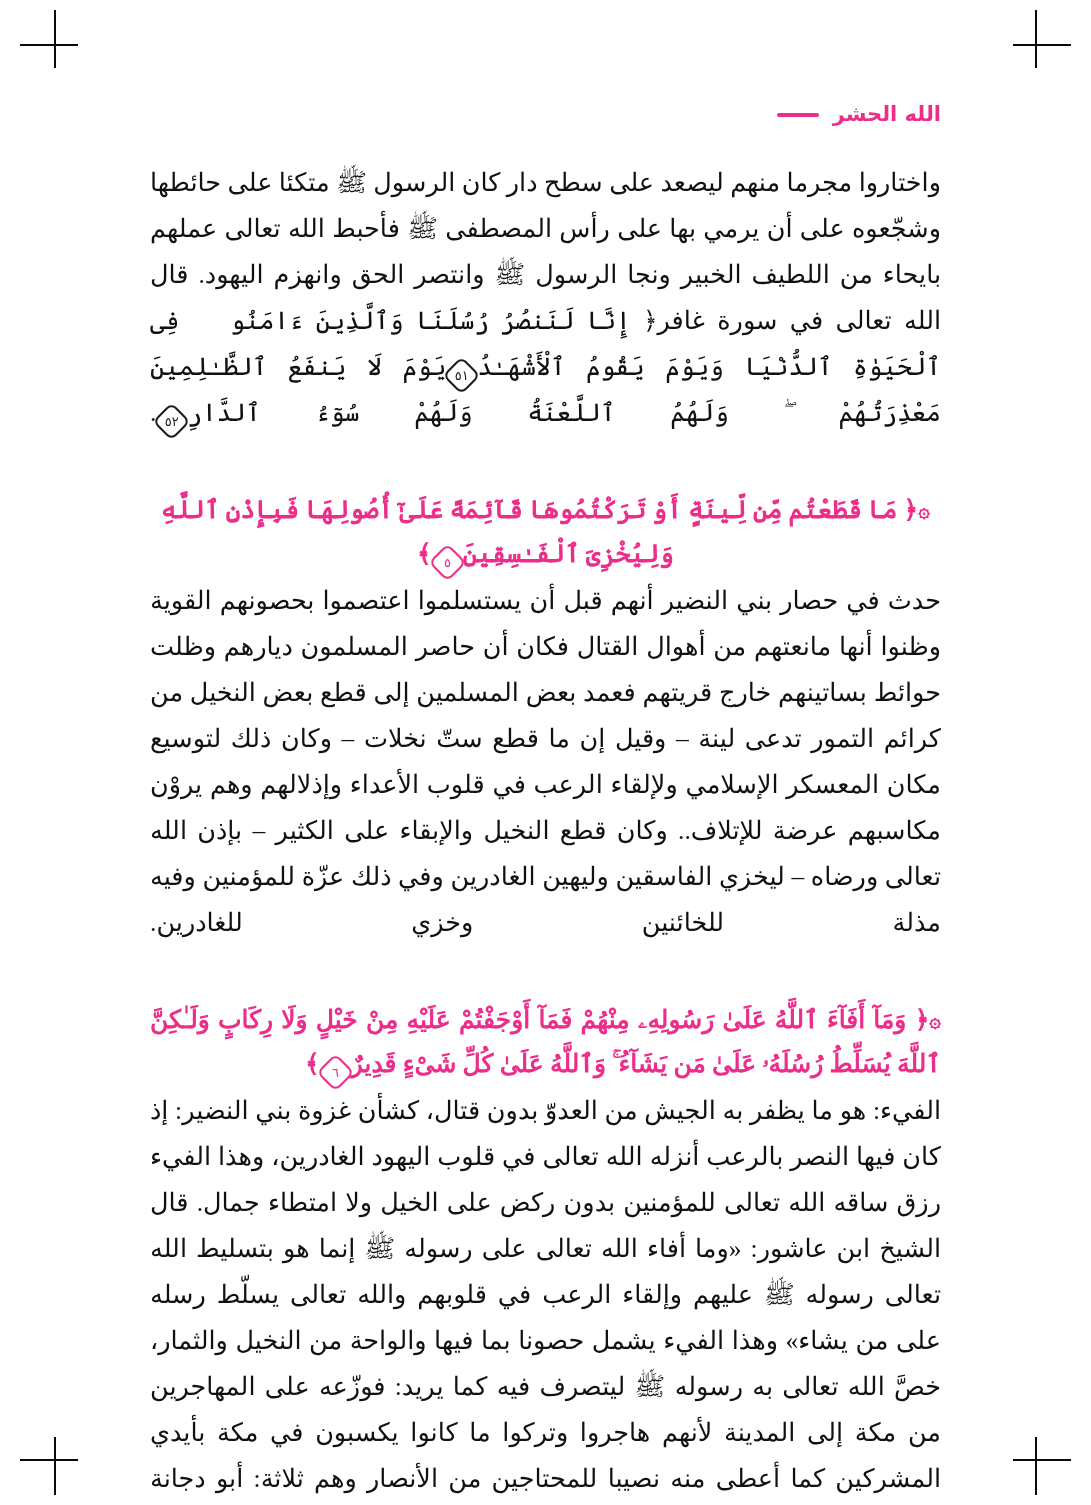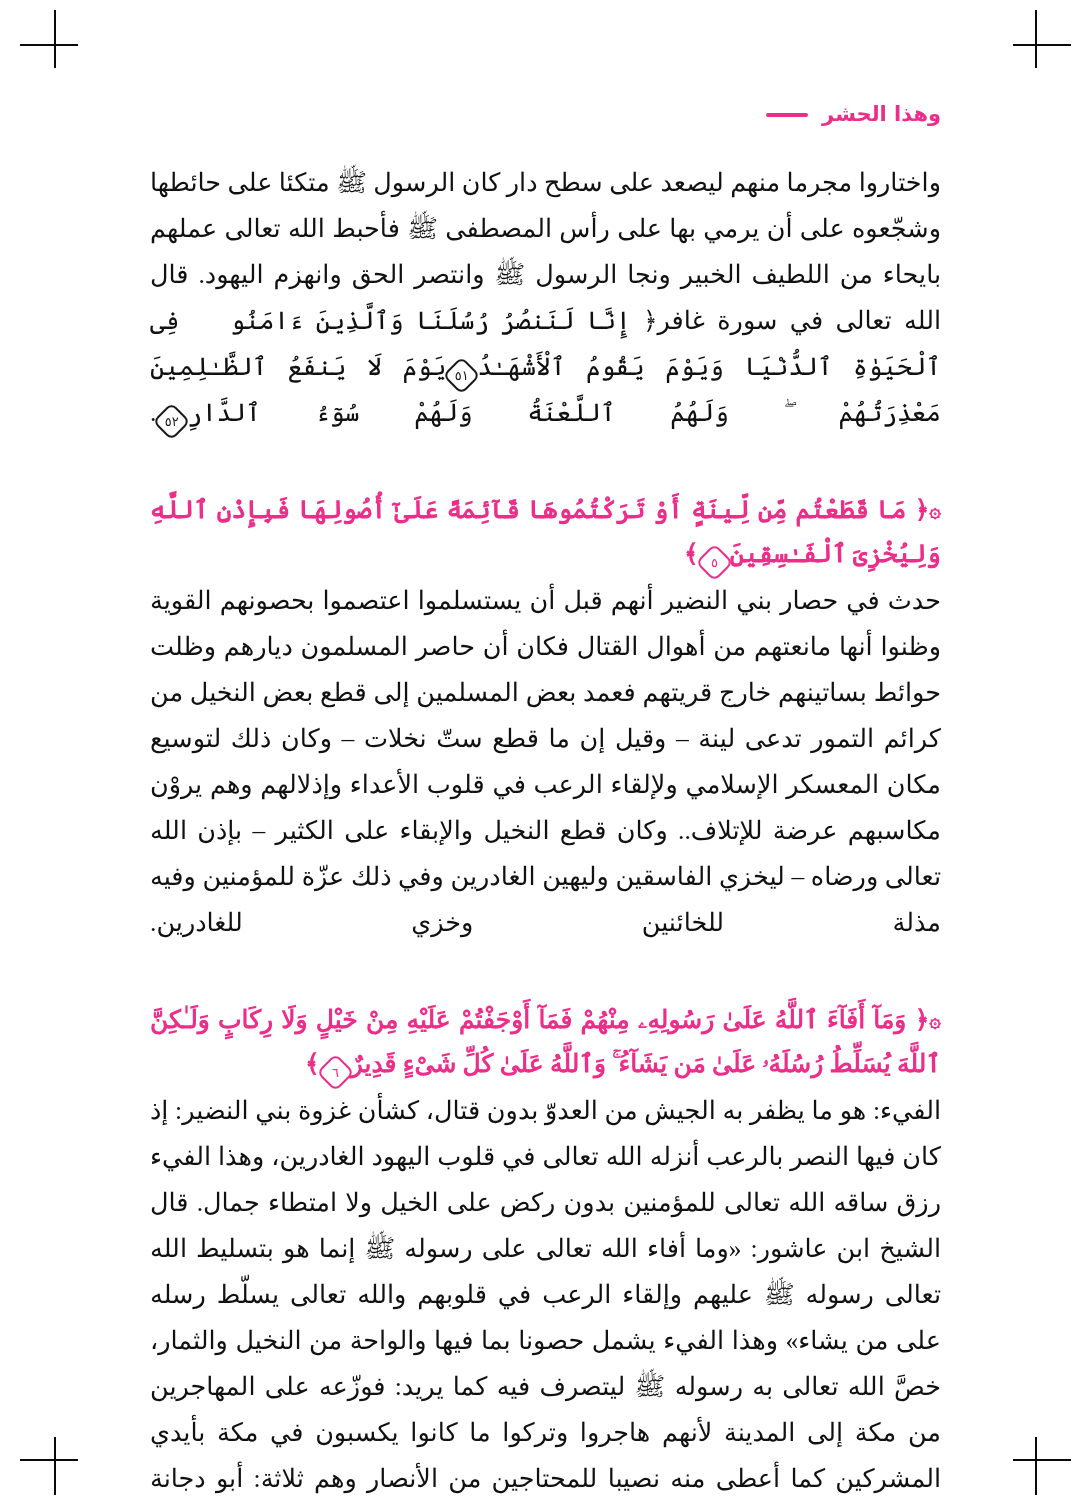--- a/index.html
+++ b/index.html
@@ -100,21 +100,21 @@
     color: #ec2e8a;
     font-family: "Liberation Serif", "DejaVu Serif", serif;
     font-size: 25px;
     line-height: 44px;
     letter-spacing: -0.8px;
     text-align: justify;
     margin: 6px 0 2px 0;
     direction: rtl;
     font-weight: 700;
   }
-  .quran-block.centered { }
+  .quran-block.centered { text-align: center; }
 
   
   .ayah {
     display: inline-flex;
     align-items: center;
     justify-content: center;
     width: 27px;
     height: 27px;
     margin: 0 2px;
     vertical-align: -5px;
@@ -162,21 +162,21 @@
   <div class="crop v crop-tl-v"></div>
   <div class="crop h crop-tl-h"></div>
   <div class="crop v crop-tr-v"></div>
   <div class="crop h crop-tr-h"></div>
   <div class="crop v crop-bl-v"></div>
   <div class="crop h crop-bl-h"></div>
   <div class="crop v crop-br-v"></div>
   <div class="crop h crop-br-h"></div>
 
   <div class="runhead">
-    <div class="runhead-title">وهذا الحشر</div>
+    <div class="runhead-title">الله الحشر</div>
     <div class="runhead-rule"></div>
   </div>
 
   <div class="col">
 
     <p class="para"><span>واختاروا مجرما منهم ليصعد على سطح دار كان الرسول ﷺ متكئا على حائطها وشجّعوه على أن يرمي بها على رأس المصطفى ﷺ فأحبط الله تعالى عملهم بايحاء من اللطيف الخبير ونجا الرسول ﷺ وانتصر الحق وانهزم اليهود. قال الله تعالى في سورة غافر</span><span class="quran-inline">﴿ إِنَّا لَنَنصُرُ رُسُلَنَا وَٱلَّذِينَ ءَامَنُوا۟ فِى ٱلْحَيَوٰةِ ٱلدُّنْيَا وَيَوْمَ يَقُومُ ٱلْأَشْهَـٰدُ</span><span class="ayah dark">
           <span>٥١</span>
         </span><span class="quran-inline">يَوْمَ لَا يَنفَعُ ٱلظَّـٰلِمِينَ مَعْذِرَتُهُمْ ۖ وَلَهُمُ ٱللَّعْنَةُ وَلَهُمْ سُوٓءُ ٱلدَّارِ</span><span class="ayah dark">
           <span>٥٢</span>
         </span>.</p>

